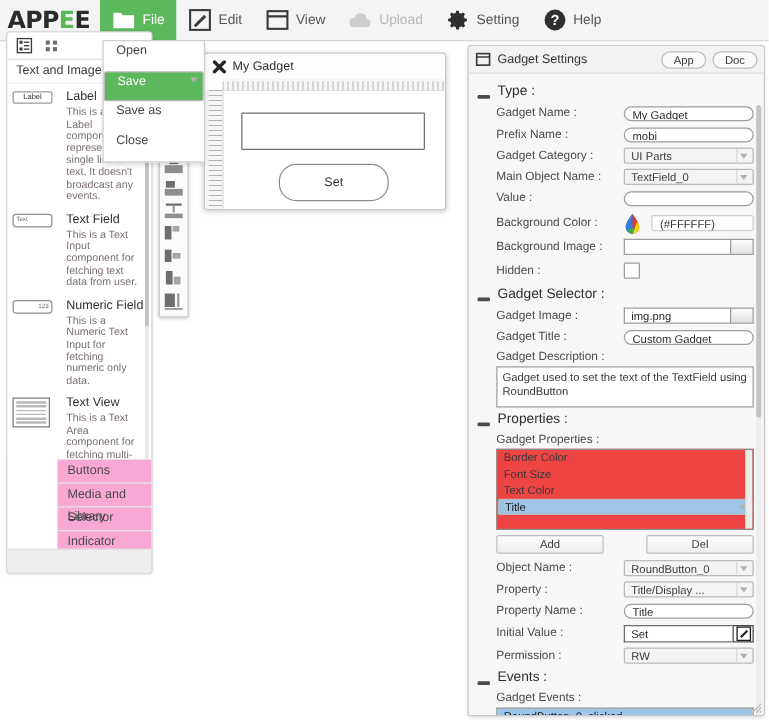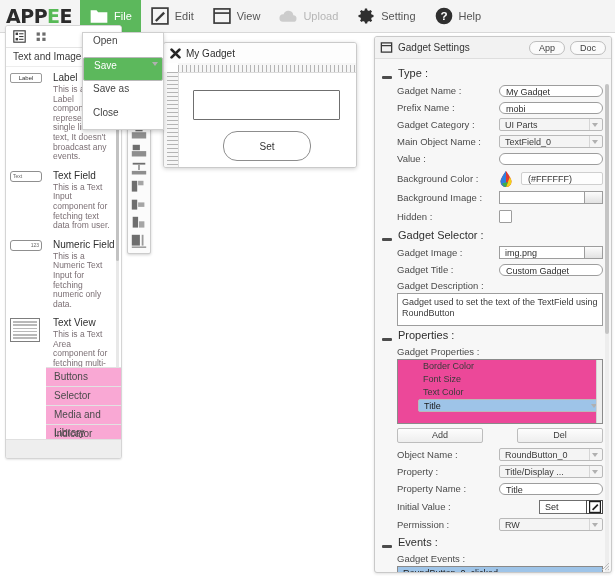--- a/index.html
+++ b/index.html
@@ -122,21 +122,21 @@
     font-size:9px;color:#333;line-height:13px;padding:0 6px;box-sizing:border-box;}
   .filefld{flex:1;display:flex;height:13px;}
   .filefld .inp{flex:1;border:1px solid #9d9d9d;border-right:none;background:#fff;}
   .filefld .inp.txt{font-size:9px;color:#2d2d2d;line-height:12px;padding:0 5px;box-sizing:border-box;}
   .filefld .brw{width:17px;border:1px solid #9d9d9d;
     background:linear-gradient(#fcfcfc,#e2e2e2);cursor:pointer;}
   .chk{width:11px;height:11px;border:1px solid #9d9d9d;background:#fff;border-radius:1px;cursor:pointer;display:block;}
   .sublab{font-size:9.5px;color:#4b4b4b;padding:2px 0 2px 22px;}
   .textarea{margin:0 8px 0 22px;height:33px;border:1px solid #9d9d9d;background:#fff;
     font-size:9px;color:#3a3a3a;line-height:11px;padding:3px 4px;box-sizing:border-box;overflow:hidden;}
-  .listbox{margin:0 8px 0 22px;height:63px;border:1px solid #8a8a8a;background:#ec4899;overflow:hidden;position:relative;padding-left:20px;}
+  .listbox{margin:0 8px 0 22px;height:63px;border:1px solid #8a8a8a;background:#ef4444;overflow:hidden;position:relative;}
   .listbox .li{height:13px;line-height:13px;font-size:9px;color:#3a3a3a;padding:0 5px;cursor:pointer;}
   .listbox .li.sel{background:#9ec4e8;color:#1a1a1a;}
   .listbox .lsb{position:absolute;right:0;top:0;bottom:0;width:5px;background:#ededed;border-left:1px solid #d3d3d3;}
   .btnrow{display:flex;gap:4px;justify-content:space-between;margin:4px 8px 3px 22px;}
   .sqbtn{width:84px;height:13px;border:1px solid #bdbdbd;border-radius:2px;
     background:linear-gradient(#fdfdfd,#eeeeee);font-size:9px;color:#3d3d3d;
     text-align:center;line-height:13px;cursor:pointer;}
   .editfld{flex:1;display:flex;height:14px;}
   .editfld .inp{flex:1;border:1px solid #6f6f6f;border-right:none;background:#fff;
     font-size:9px;color:#2d2d2d;line-height:13px;padding:0 5px;box-sizing:border-box;}
@@ -305,22 +305,22 @@
           <div class="comp-desc">This component enables to display images from the library of Images.</div>
         </div>
       </div>
 
       <div class="lp-scroll">
           <i></i>
         </div>
     </div>
 
     <div class="lp-group">Buttons</div>
+    <div class="lp-group">Media and Library</div>
     <div class="lp-group">Selector</div>
-    <div class="lp-group">Media and Library</div>
     <div class="lp-group">Indicator</div>
 
     <div class="lp-foot"></div>
   </div>
 
   <div class="aligntb">
     <span class="ai">
       <svg viewBox="0 0 20 18">
           <rect x="2" y="1" width="16" height="2" fill="#8e8e8e"></rect>
           <rect x="3" y="4" width="7" height="8" fill="#6e6e6e"></rect>
@@ -504,21 +504,21 @@
         <span class="sel"><span class="div"></span><span>RoundButton_0</span></span>
       </div>
       <div class="row">
         <span class="lab">Property :</span>
         <span class="sel"><span class="div"></span><span>Title/Display ...</span></span>
       </div>
       <div class="row">
         <span class="lab">Property Name :</span>
         <span class="fld">Title</span>
       </div>
-      <div class="row" style="height:19px;gap:40px;">
+      <div class="row" style="height:19px;">
         <span class="lab">Initial Value :</span>
         <span class="editfld">
           <span class="inp">Set</span>
           <span class="pen">
             <svg viewBox="0 0 16 16" style="width:12px;height:12px;display:block;">
                 <rect x="0.8" y="0.8" width="14.4" height="14.4" fill="none" stroke="#1e1e1e" stroke-width="1.6"></rect>
                 <path d="M4 11l7-7 1.6 1.6-7 7z" fill="#1e1e1e"></path>
               </svg>
           </span>
         </span>

